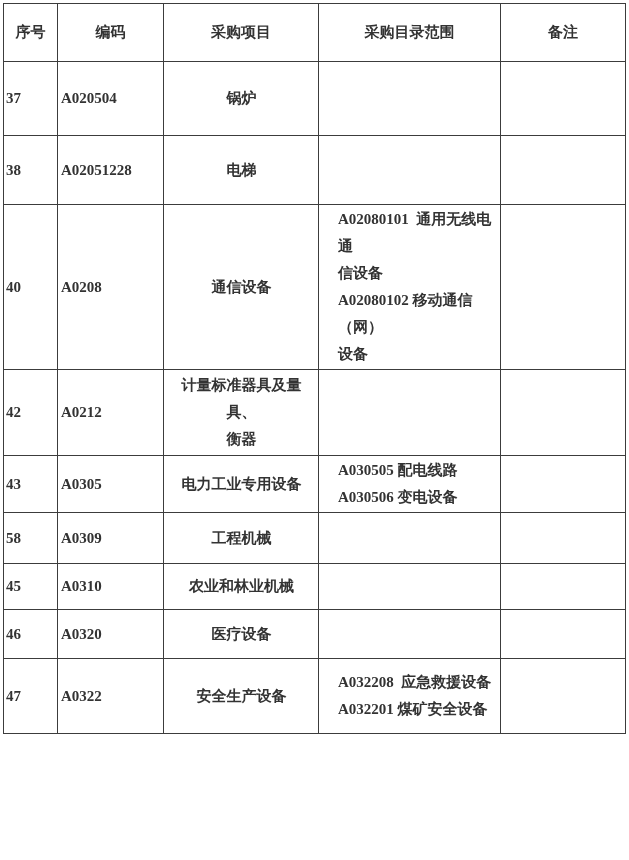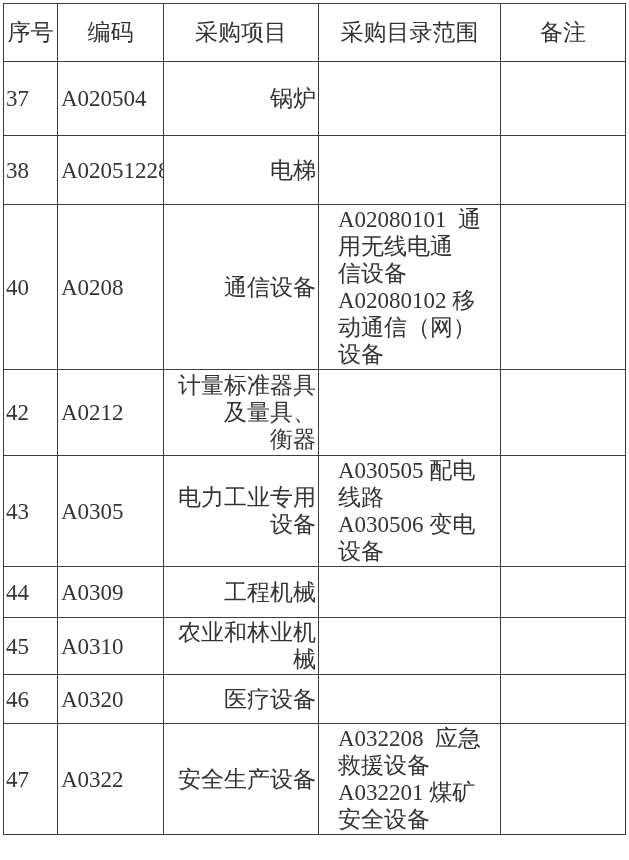--- a/index.html
+++ b/index.html
@@ -22,33 +22,33 @@
   table.doc-table {
     border-collapse: collapse;
     table-layout: fixed;
     width: 622px;
     margin: 3px 0 0 3px;
   }
   .doc-table th,
   .doc-table td {
     border: 1px solid var(--border);
     vertical-align: middle;
-    font-size: 23px;
+    font-size: 15px;
     line-height: 27px;
-    font-weight: normal;
+    font-weight: bold;
     padding: 1px 2px;
     overflow: hidden;
   }
   .doc-table th {
     text-align: center;
     padding: 2px;
   }
   td.c-seq   { text-align: left; }
   td.c-code  { text-align: left; padding-left: 3px; white-space: pre-wrap; }
-  td.c-item  { text-align: right; padding-left: 3px; white-space: pre-wrap; }
+  td.c-item  { text-align: center; padding-left: 3px; white-space: pre-wrap; }
   td.c-scope { text-align: left; padding-left: 19px; white-space: pre-wrap; }
   td.c-note  { text-align: left; }
   tr.rh  { height: 58px; }
   tr.r0  { height: 74px; }
   tr.r1  { height: 69px; }
   tr.r2  { height: 64px; }
   tr.r3  { height: 130px; }
   tr.r4  { height: 83px; }
   tr.r5  { height: 86px; }
   tr.r6  { height: 56px; }
@@ -112,21 +112,21 @@
     </tr>
     <tr class="r6">
       <td class="c-seq">43</td>
       <td class="c-code">A0305</td>
       <td class="c-item">电力工业专用设备</td>
       <td class="c-scope">A030505 配电线路
 A030506 变电设备</td>
       <td class="c-note"></td>
     </tr>
     <tr class="r7">
-      <td class="c-seq">44</td>
+      <td class="c-seq">58</td>
       <td class="c-code">A0309</td>
       <td class="c-item">工程机械</td>
       <td class="c-scope"></td>
       <td class="c-note"></td>
     </tr>
     <tr class="r8">
       <td class="c-seq">45</td>
       <td class="c-code">A0310</td>
       <td class="c-item">农业和林业机械</td>
       <td class="c-scope"></td>

